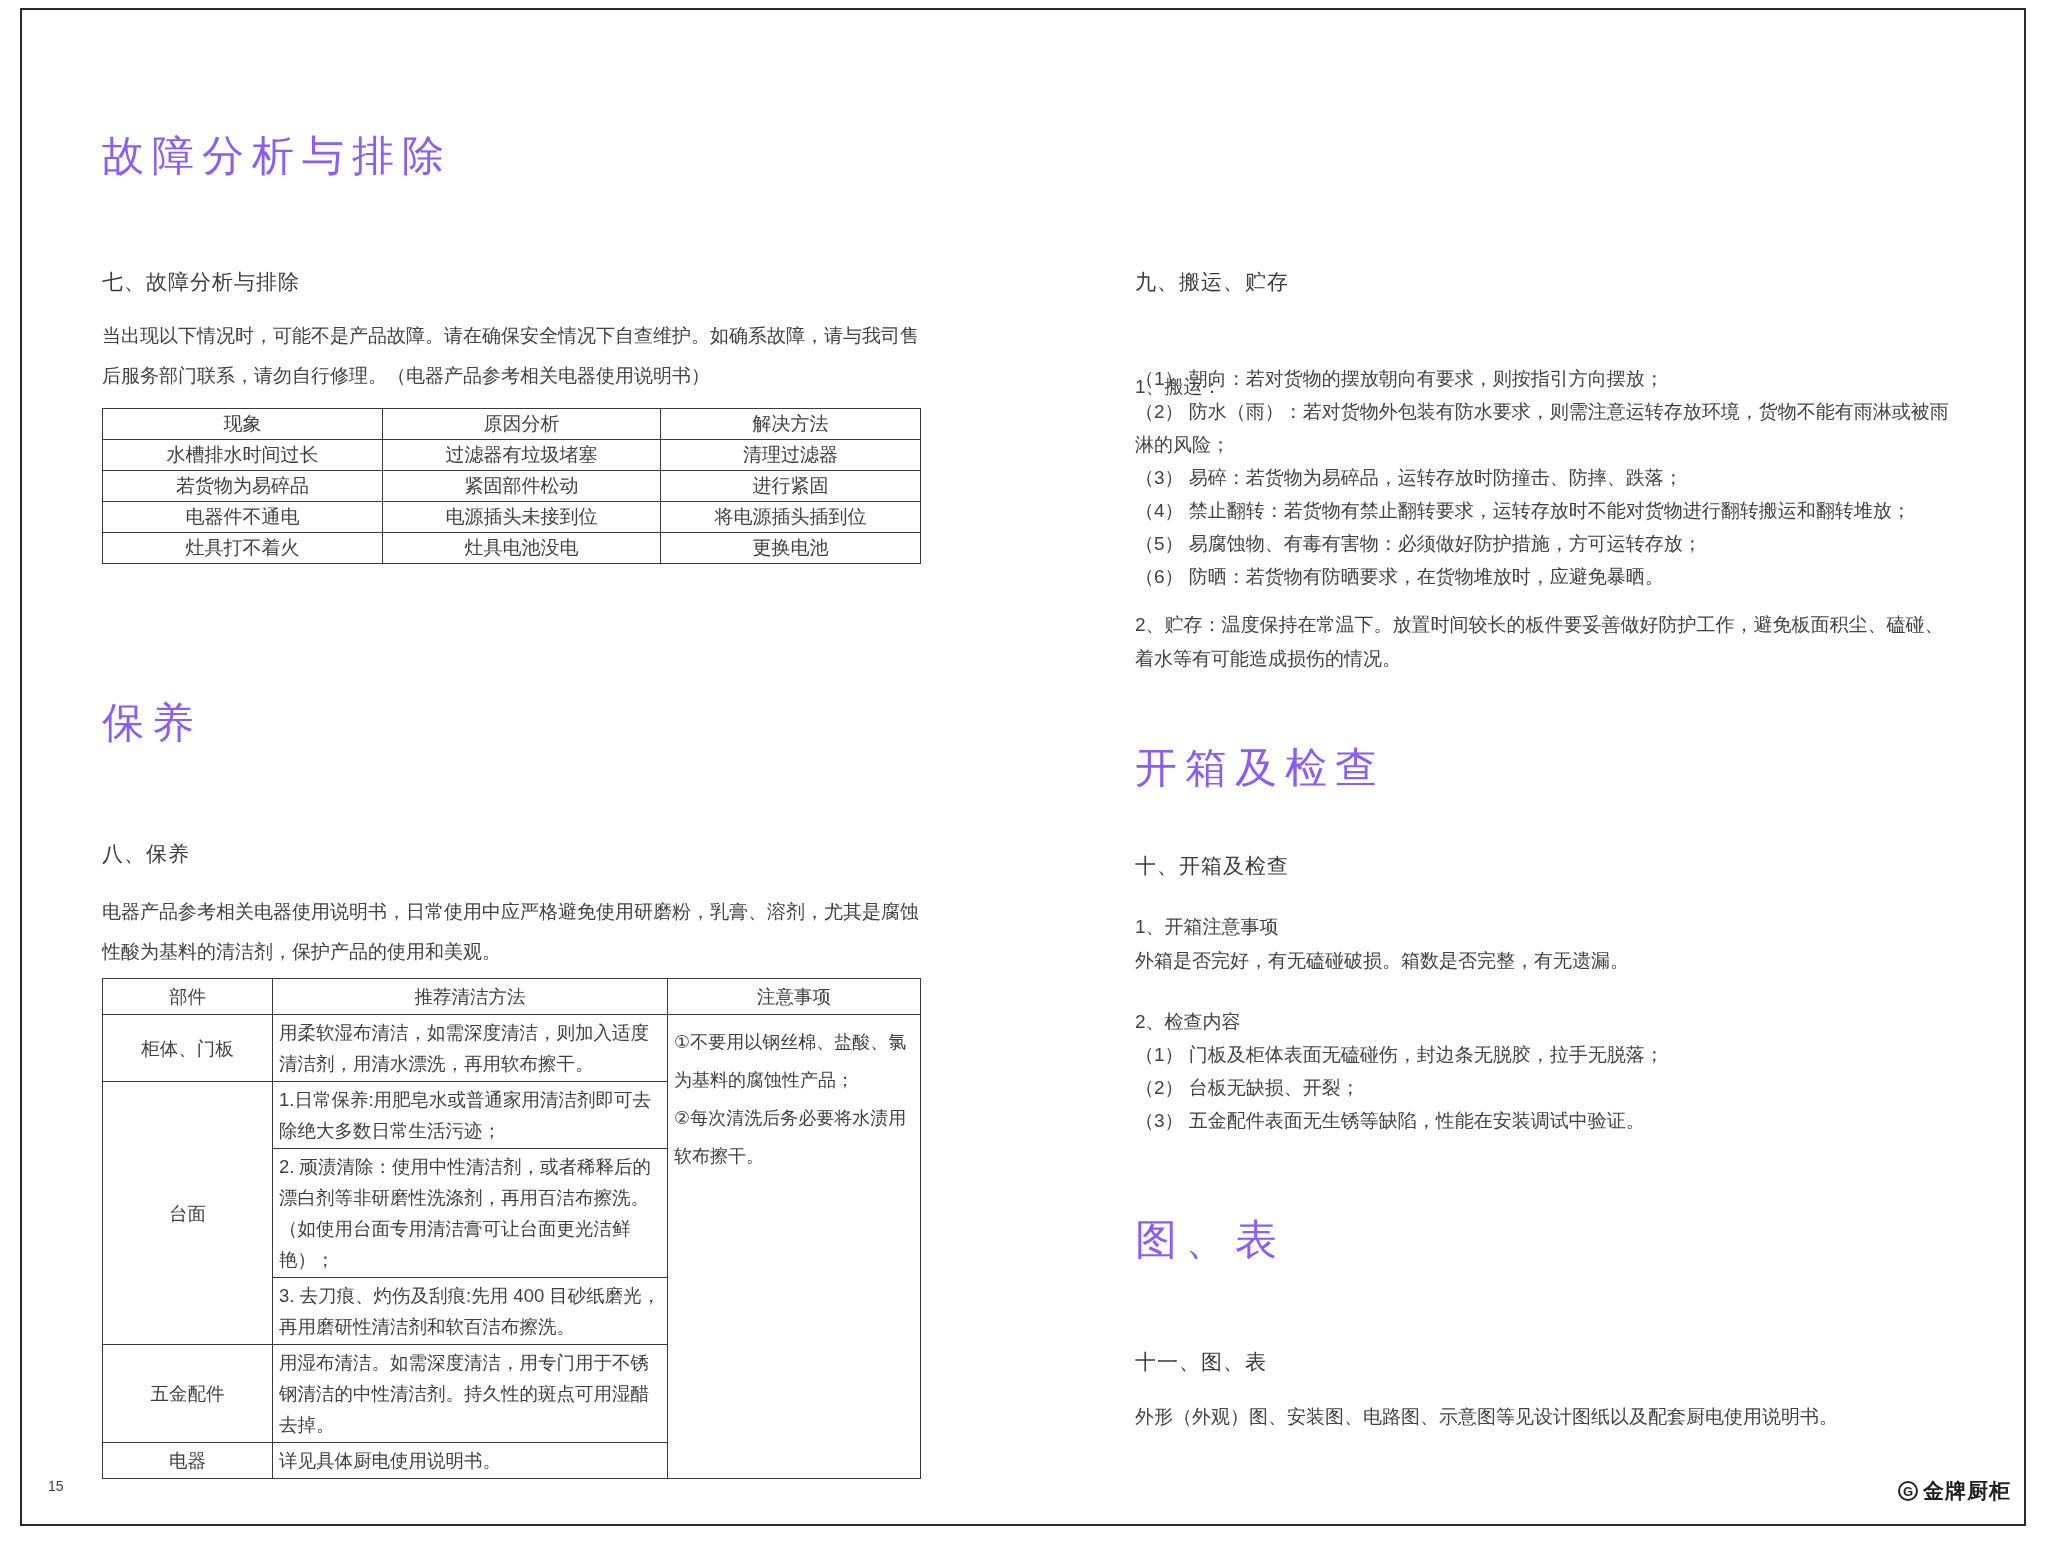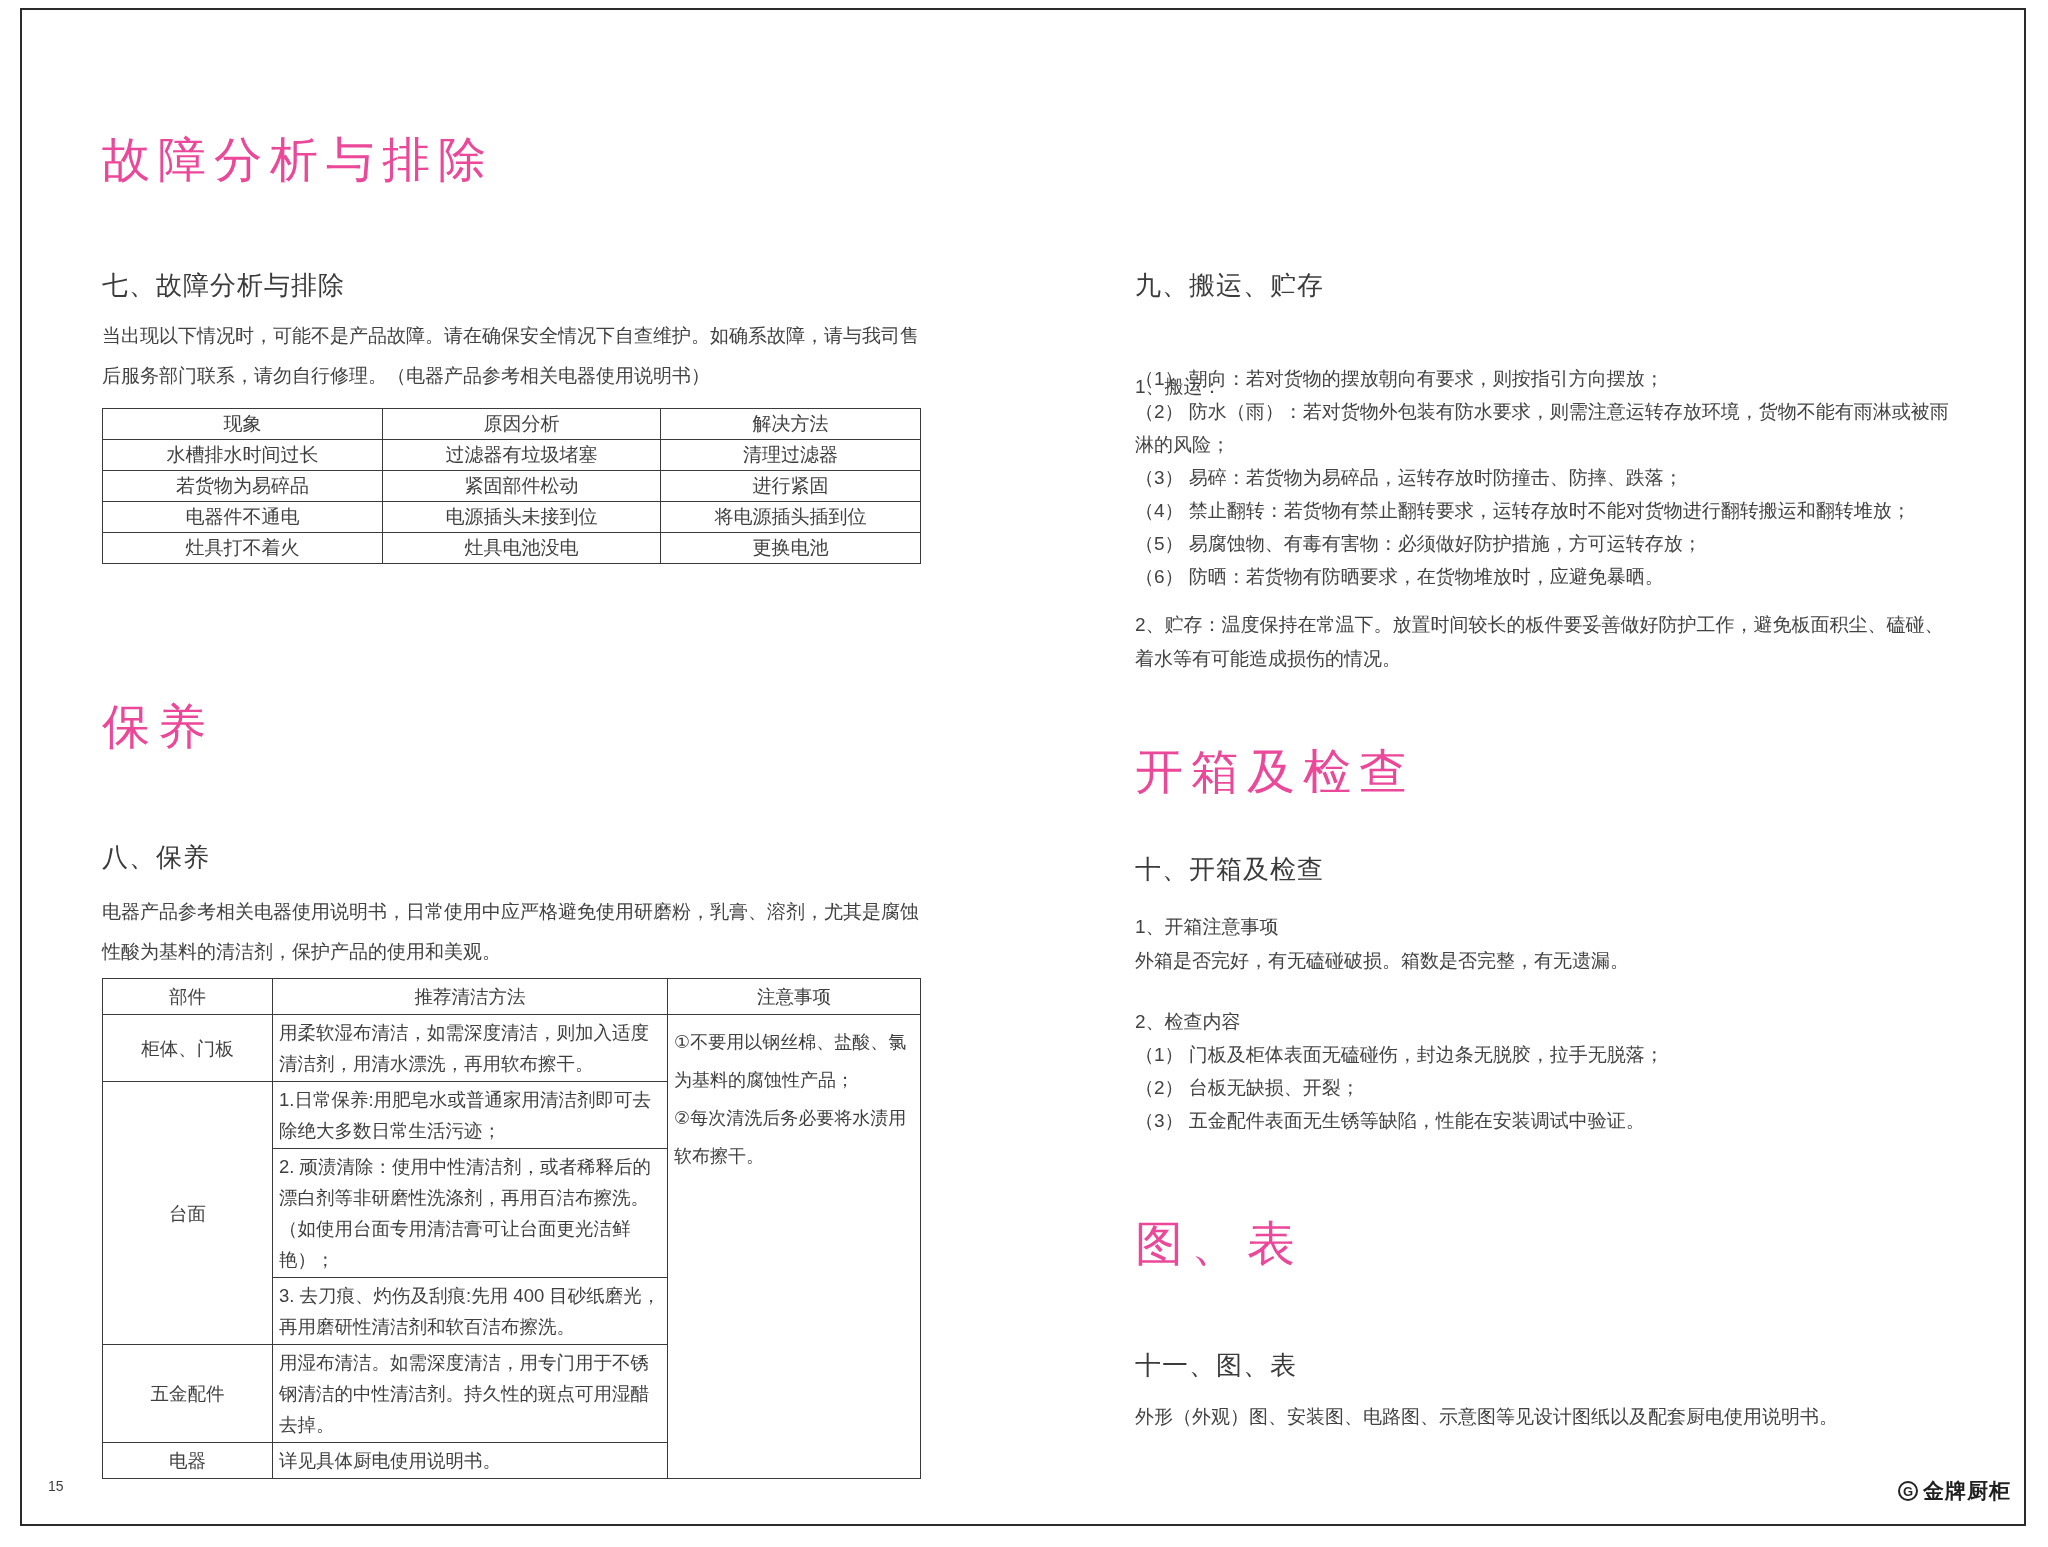--- a/index.html
+++ b/index.html
@@ -1,22 +1,22 @@
 <!DOCTYPE html>
 <html><head>
 <meta charset="utf-8">
 <style>
   html,body{margin:0;padding:0;background:#ffffff;}
   .canvas{position:relative;width:2048px;height:1547px;background:#ffffff;overflow:hidden;
           font-family:"Liberation Sans","DejaVu Sans",sans-serif;color:#3f3f3f;}
   .page-border{position:absolute;left:20px;top:8px;width:2006px;height:1518px;
                border:2px solid #2b2b2b;box-sizing:border-box;}
   .abs{position:absolute;}
-  .h1{font-size:48px;letter-spacing:8px;color:#ec4899;font-weight:500;white-space:nowrap;}
-  .sub{font-size:26px;letter-spacing:1px;color:#3b3b3b;white-space:nowrap;}
+  .h1{font-size:42px;letter-spacing:8px;color:#8b5cf6;font-weight:500;white-space:nowrap;}
+  .sub{font-size:21px;letter-spacing:1px;color:#3b3b3b;white-space:nowrap;}
   .body-text{font-size:19px;color:#424242;line-height:40px;}
   .list-text{font-size:19px;color:#424242;line-height:33px;}
   .para{font-size:19px;color:#424242;line-height:34px;}
   table{border-collapse:collapse;table-layout:fixed;}
   td,th{border:1.5px solid #3a3a3a;font-weight:400;color:#3f3f3f;box-sizing:border-box;}
   
   .fault-table{width:818px;}
   .fault-table td,.fault-table th{font-size:19px;text-align:center;height:31px;padding:0 4px;}
   
   .care-table{width:818px;}

